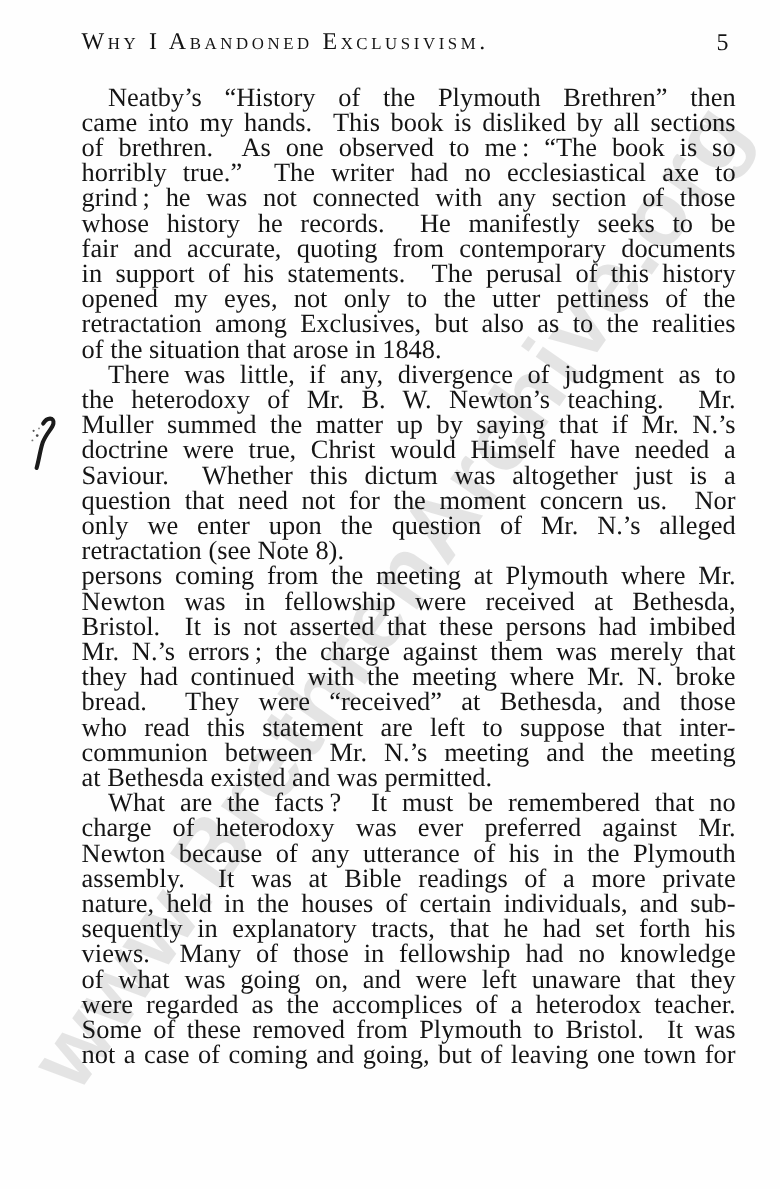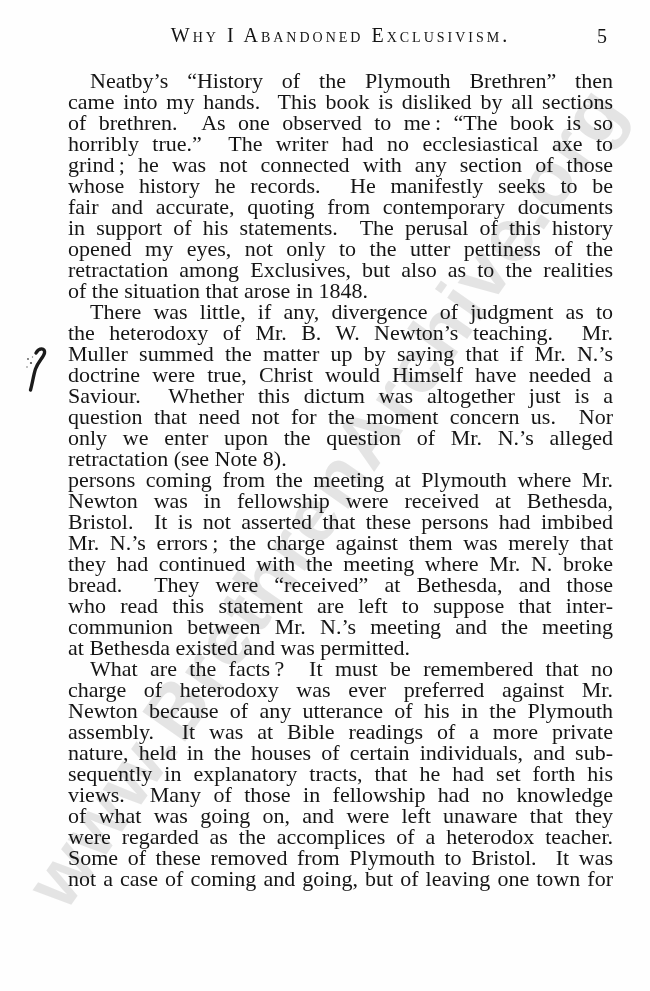--- a/index.html
+++ b/index.html
@@ -12,21 +12,21 @@
   .watermark{
     position:absolute;left:50%;top:50%;
     transform:translate(-50%,-50%) rotate(-55deg);
     font-family:"Liberation Sans","DejaVu Sans",sans-serif;
     font-weight:700;font-size:76px;letter-spacing:2px;
     color:rgba(0,0,0,0.10);white-space:nowrap;user-select:none;pointer-events:none;
   }
 
   .header{position:absolute;left:68px;top:24px;width:545px;height:26px;}
   .running-title{
-    text-align:center;font-variant:small-caps;letter-spacing:3px;
+    font-variant:small-caps;letter-spacing:3px;
     font-size:20px;color:#141414;
   }
   .page-number{position:absolute;right:6px;top:1px;font-size:20px;color:#141414;}
 
   .body-text{
     position:absolute;left:68px;top:70px;width:545px;
     font-size:22px;line-height:21px;color:#151515;
   }
   .line{
     height:21px;overflow:visible;

